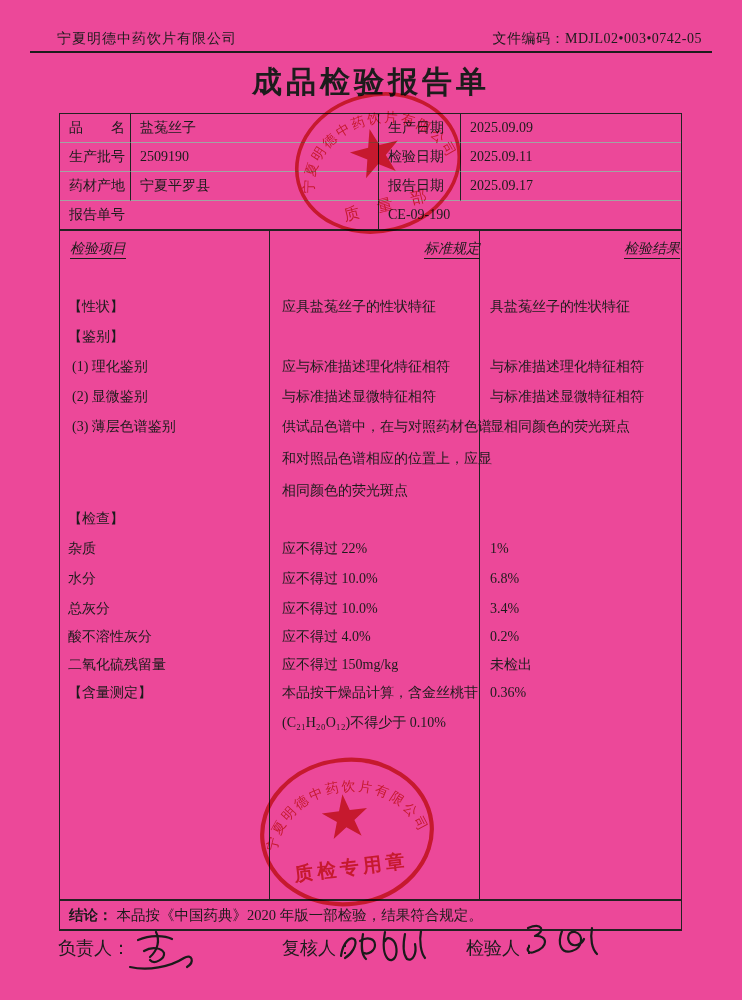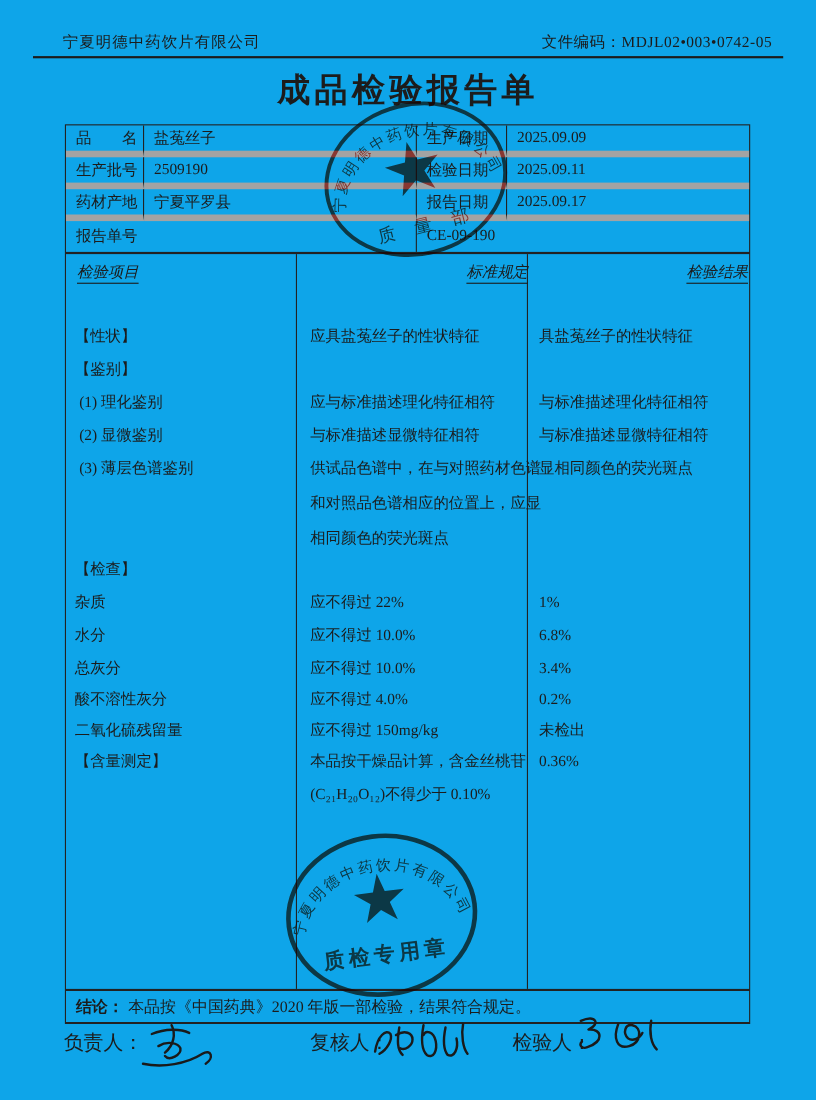--- a/index.html
+++ b/index.html
@@ -1,20 +1,20 @@
 <!DOCTYPE html>
 <html><head>
 <meta charset="utf-8">
 <style>
   html,body{margin:0;padding:0;background:#e8e8e8;}
   .page{
     position:relative;
     width:742px;height:1000px;
     margin:0 auto;
-    background:#0ea5e9;
+    background:#ec4899;
     font-family:"Liberation Serif","DejaVu Serif",serif;
     color:#1c1c1c;
     overflow:hidden;
   }
   .hdr-company{position:absolute;left:57px;top:30px;font-size:14px;letter-spacing:1px;}
   .hdr-code{position:absolute;right:40px;top:30px;font-size:14px;letter-spacing:0.5px;}
   .hdr-rule{position:absolute;left:30px;top:51px;width:682px;height:2px;background:#1c1c1c;}
   .doc-title{
     position:absolute;left:0;top:62px;width:742px;
     text-align:center;font-size:30px;font-weight:700;letter-spacing:4px;
@@ -25,21 +25,21 @@
   .info-table{
     position:absolute;left:59px;top:113px;width:623px;height:117px;
     border:1.5px solid #222;box-sizing:border-box;
     display:grid;
     grid-template-columns:71px 248px 82px 1fr;
     grid-template-rows:29px 29px 29px 1fr;
     font-size:14px;
   }
   .ic{display:flex;align-items:center;padding-left:9px;box-sizing:border-box;white-space:nowrap;}
   .bR{border-right:1px solid #222;}
-  .bB{border-bottom:6px solid #a3a3a3;}
+  .bB{border-bottom:1px solid #a3a3a3;}
   .span2{grid-column:span 2;}
 
   
   .main-table{
     position:absolute;left:59px;top:230px;width:623px;height:670px;
     border:1.5px solid #222;box-sizing:border-box;font-size:14px;
   }
   .vline{position:absolute;top:0;width:1px;height:100%;background:#222;}
   .ln{position:absolute;line-height:20px;white-space:nowrap;}
   .colhead{text-decoration:underline;text-underline-offset:5px;font-style:italic;}

